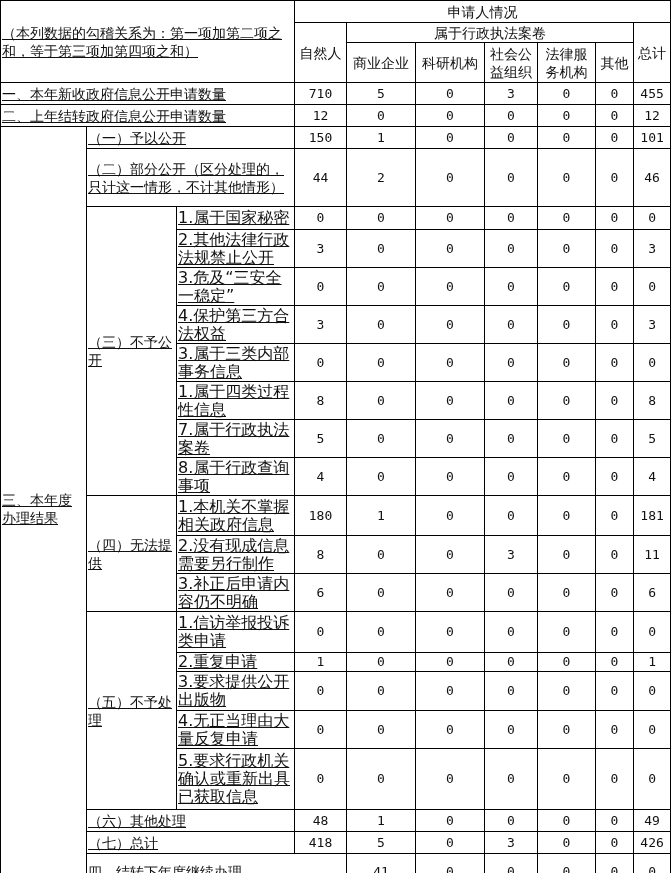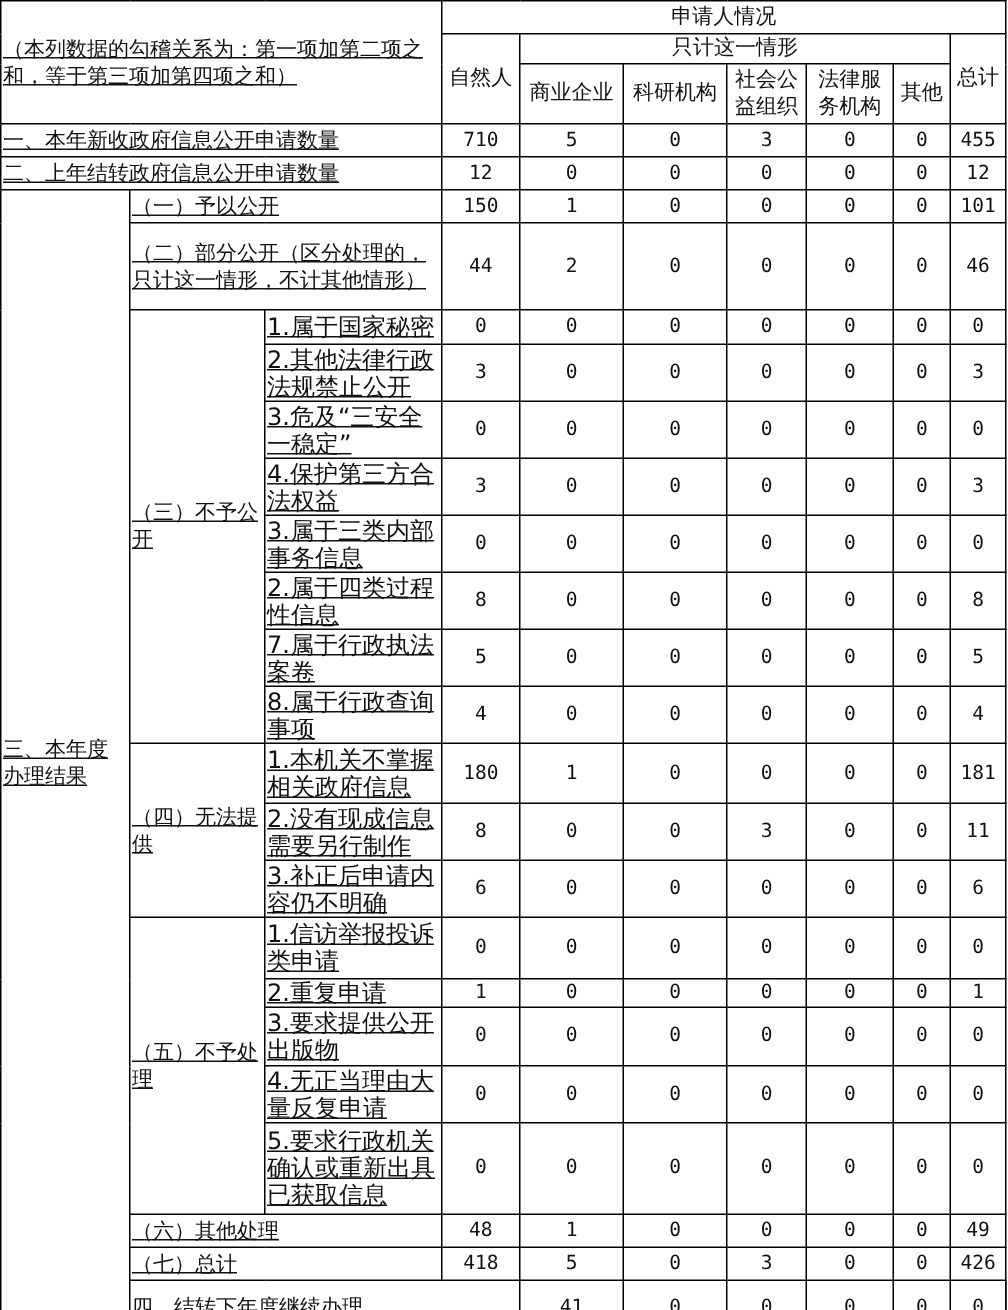--- a/index.html
+++ b/index.html
@@ -14,21 +14,21 @@
     position: absolute; left: 0; top: 0;
   }
   table.gov td {
     border: 1px solid #000;
     padding: 0 1px;
     line-height: 18px;
     vertical-align: middle;
     overflow: hidden;
     word-break: break-all;
   }
-  td.c { text-align: center; font-family: Liberation Mono, monospace; }
+  td.c { text-align: center; }
   td.l { text-align: left; text-decoration: underline; }
   td.num { text-align: center; font-family: "DejaVu Sans Mono", monospace; font-size: 13px; }
   .sub { font-size: 16px; line-height: 19px; }
 </style>
 </head>
 <body>
 
 <table class="gov">
   <colgroup>
     <col style="width:86px">
@@ -43,21 +43,21 @@
       <col style="width:37px">
   </colgroup>
 
   <tbody>
       <tr style="height:22px">
     <td class="l" colspan="3" rowspan="3">（本列数据的勾稽关系为：第一项加第二项之和，等于第三项加第四项之和）</td>
     <td class="c" colspan="7">申请人情况</td>
   </tr>
   <tr style="height:20px">
     <td class="c" rowspan="2">自然人</td>
-    <td class="c" colspan="5">只计这一情形</td>
+    <td class="c" colspan="5">属于行政执法案卷</td>
     <td class="c" rowspan="2">总计</td>
   </tr>
   <tr style="height:40px">
     <td class="c">商业企业</td>
     <td class="c">科研机构</td>
     <td class="c">社会公益组织</td>
     <td class="c">法律服务机构</td>
     <td class="c">其他</td>
   </tr>
 
@@ -151,21 +151,21 @@
     <td class="l sub">3.属于三类内部事务信息</td>
     <td class="num">0</td>
     <td class="num">0</td>
     <td class="num">0</td>
     <td class="num">0</td>
     <td class="num">0</td>
     <td class="num">0</td>
     <td class="num">0</td>
   </tr>
   <tr style="height:38px">
-    <td class="l sub">2.属于四类过程性信息</td>
+    <td class="l sub">1.属于四类过程性信息</td>
     <td class="num">8</td>
     <td class="num">0</td>
     <td class="num">0</td>
     <td class="num">0</td>
     <td class="num">0</td>
     <td class="num">0</td>
     <td class="num">8</td>
   </tr>
   <tr style="height:38px">
     <td class="l sub">7.属于行政执法案卷</td>

